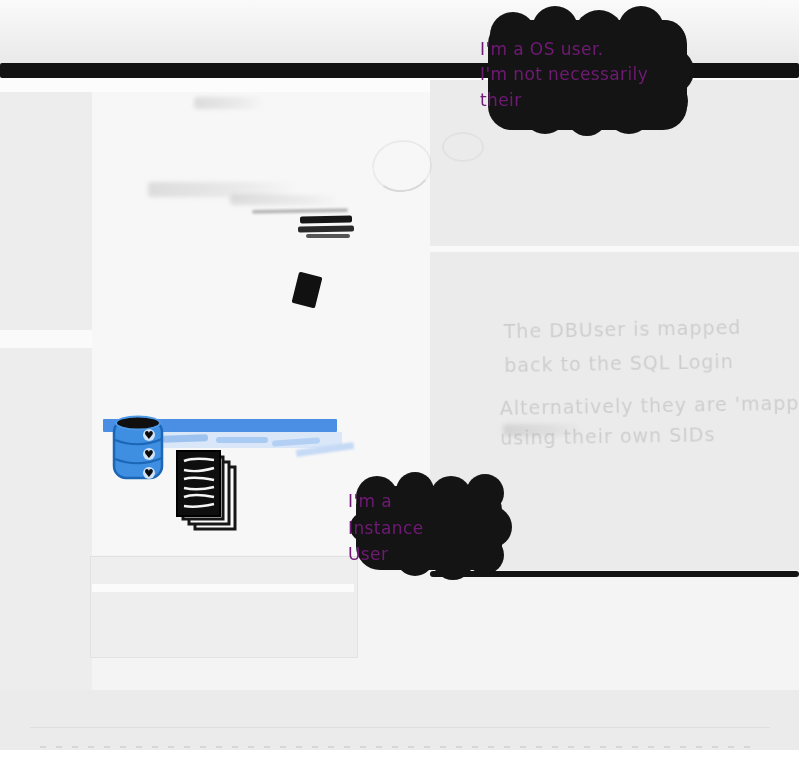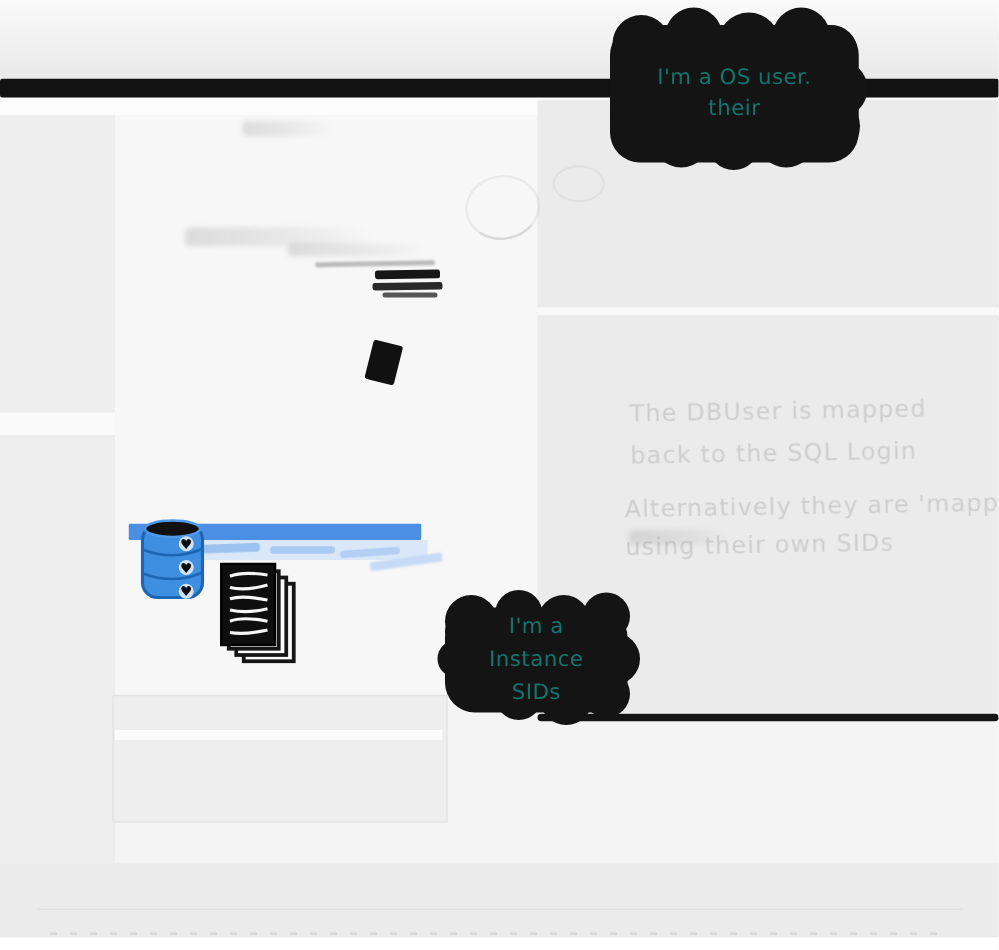--- a/index.html
+++ b/index.html
@@ -23,21 +23,21 @@
   .tick-row{left:40px;top:746px;width:720px;height:2px;opacity:.6;
             background:repeating-linear-gradient(90deg,#c9c9c9 0 6px,transparent 6px 16px);}
   .bottom-white{left:0;top:750px;width:799px;height:10px;background:#ffffff;}
   .bottom-black-line{left:430px;top:571px;width:369px;height:6px;background:#141414;border-radius:3px;z-index:3;}
 
   
   .cloud{z-index:6;}
   .cloud .body{position:absolute;background:#141414;border-radius:24px;}
   .cloud .bumps{position:absolute;border-radius:50%;background:#141414;}
   .cloud .txt{position:absolute;inset:0;z-index:2;display:flex;flex-direction:column;
-              justify-content:center;align-items:center;color:#0f766e;text-align:center;
+              justify-content:center;align-items:flex-start;color:#701a75;text-align:center;
               letter-spacing:.4px;}
   .cloud .txt div{white-space:nowrap;}
 
   .cloud-os{left:480px;top:10px;width:215px;height:130px;}
   .cloud-os .body{inset:10px 8px;}
   .cloud-os .bumps{width:46px;height:46px;left:10px;top:2px;
     box-shadow:42px -6px 0 0 #141414,86px 0 0 2px #141414,128px -6px 0 0 #141414,
                152px 6px 0 -2px #141414,158px 36px 0 0 #141414,150px 66px 0 2px #141414,
                116px 76px 0 0 #141414,74px 80px 0 -2px #141414,32px 76px 0 0 #141414,
                -8px 58px 0 -6px #141414,-6px 26px 0 -4px #141414;}
@@ -173,28 +173,29 @@
   <div class="abs ghost ghost-2">
     <div>Alternatively they are 'mapped'</div>
     <div>using their own SIDs</div>
   </div>
 
   <div class="abs cloud cloud-os">
     <span class="bumps"></span>
     <span class="body"></span>
     <div class="txt">
       <div>I'm a OS user.</div>
+      <div>I'm not necessarily</div>
       <div>their</div>
     </div>
   </div>
 
 
   <div class="abs cloud cloud-dbuser">
     <span class="bumps"></span>
     <span class="body"></span>
     <div class="txt">
       <div>I'm a</div>
       <div>Instance</div>
-      <div>SIDs</div>
+      <div>User</div>
     </div>
   </div>
 
 </div>
 
 </body></html>

